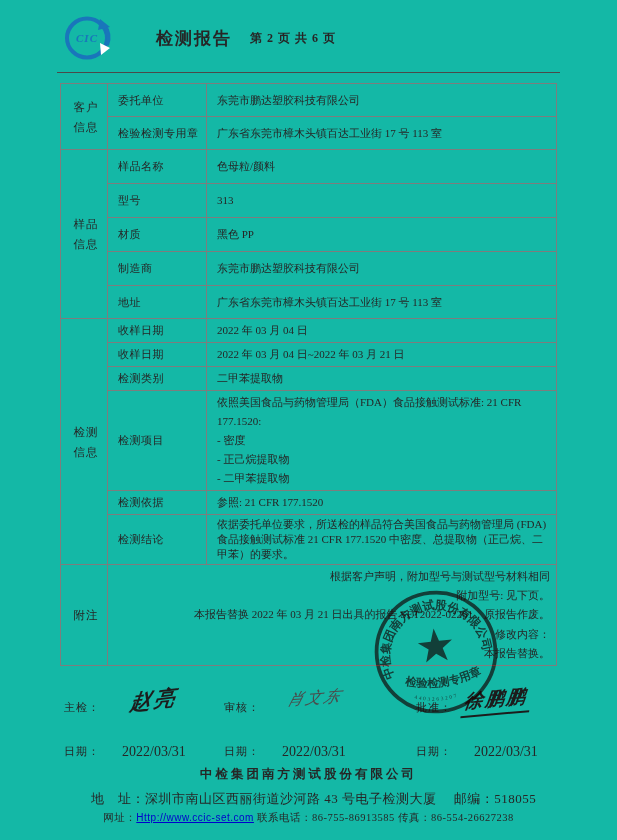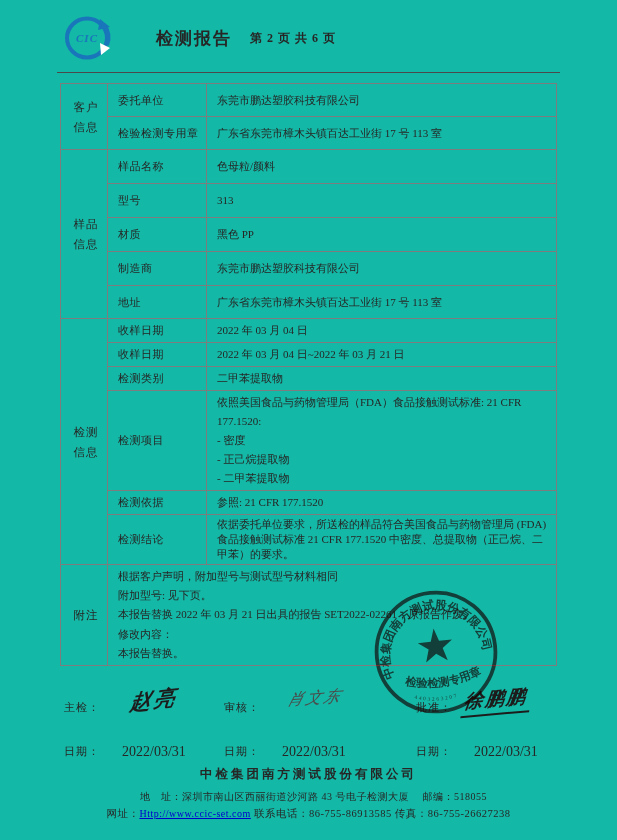--- a/index.html
+++ b/index.html
@@ -39,21 +39,21 @@
   td.sec {
     text-align:center; padding:2px 2px; font-size:11.5px; letter-spacing:1px;
   }
   td.sec div { line-height:20px; }
   td.lbl { letter-spacing:0.5px; }
   .h33 { height:33px; } .h34 { height:34px; } .h24 { height:24px; }
   td.tall { vertical-align:top; padding-top:5px; }
   td.tall div { line-height:19px; }
   td.concl { line-height:16.5px; }
   td.notes { vertical-align:top; padding-top:4px; }
-  td.notes div { line-height:19.2px; }
+  td.notes div { line-height:19.2px;text-align:right; }
 
   
   .sig-area {
     position:absolute; left:60px; top:686px; width:497px; height:80px;
     font-size:11px;
   }
   .sig-col { position:absolute; top:0; width:170px; }
   .sig-col .row1 { position:relative; height:36px; }
   .sig-col .row2 { position:absolute; top:58px; left:0; width:100%; }
   .sig-lab { position:absolute; left:0; top:14px; letter-spacing:1px; }
@@ -73,25 +73,25 @@
   
   .stamp {
     position:absolute; left:370px; top:586px; width:132px; height:132px;
     opacity:0.88; mix-blend-mode:multiply; pointer-events:none;
     transform:rotate(-6deg);
   }
 
   
   .ftr { position:absolute; left:0; top:766px; width:617px; text-align:center; }
   .ftr-co { font-weight:bold; font-size:12.5px; letter-spacing:3px; }
-  .ftr-line1 { margin-top:7px; font-size:10px; letter-spacing:0.5px;margin-left:10px; }
+  .ftr-line1 { margin-top:7px; font-size:13px; letter-spacing:0.5px;margin-left:10px; }
   .ftr-line2 { margin-top:3px; font-size:10.5px; letter-spacing:0.5px; }
   .ftr-url {
     color:#0000cc; text-decoration:underline;
-    font-family:Liberation Serif, serif;
+    font-family:Liberation Sans, sans-serif;
     font-size:10px;
   }
 </style>
 </head>
 <body>
 
 <div class="page">
 
   <div class="hdr">
     <div class="logo">
@@ -253,17 +253,17 @@
       <text font-family="Liberation Serif,serif" font-size="5.5" fill="#e04040" letter-spacing="2">
         <textPath href="#arcBot" startOffset="2">4403263207</textPath>
       </text>
     </svg>
   </div>
 
   <div class="ftr">
     <div class="ftr-co">中检集团南方测试股份有限公司</div>
     <div class="ftr-line1">地　址：深圳市南山区西丽街道沙河路 43 号电子检测大厦　 邮编：518055</div>
     <div class="ftr-line2">
-      <span>网址：</span><a class="ftr-url">Http://www.ccic-set.com</a><span> 联系电话：86-755-86913585 传真：86-755-26627238</span>
+      <span>网址：</span><a class="ftr-url">Http://www.ccic-set.com</a><span> 联系电话：86-755-86913585 传真：86-554-26627238</span>
     </div>
   </div>
 
 </div>
 
 </body></html>

